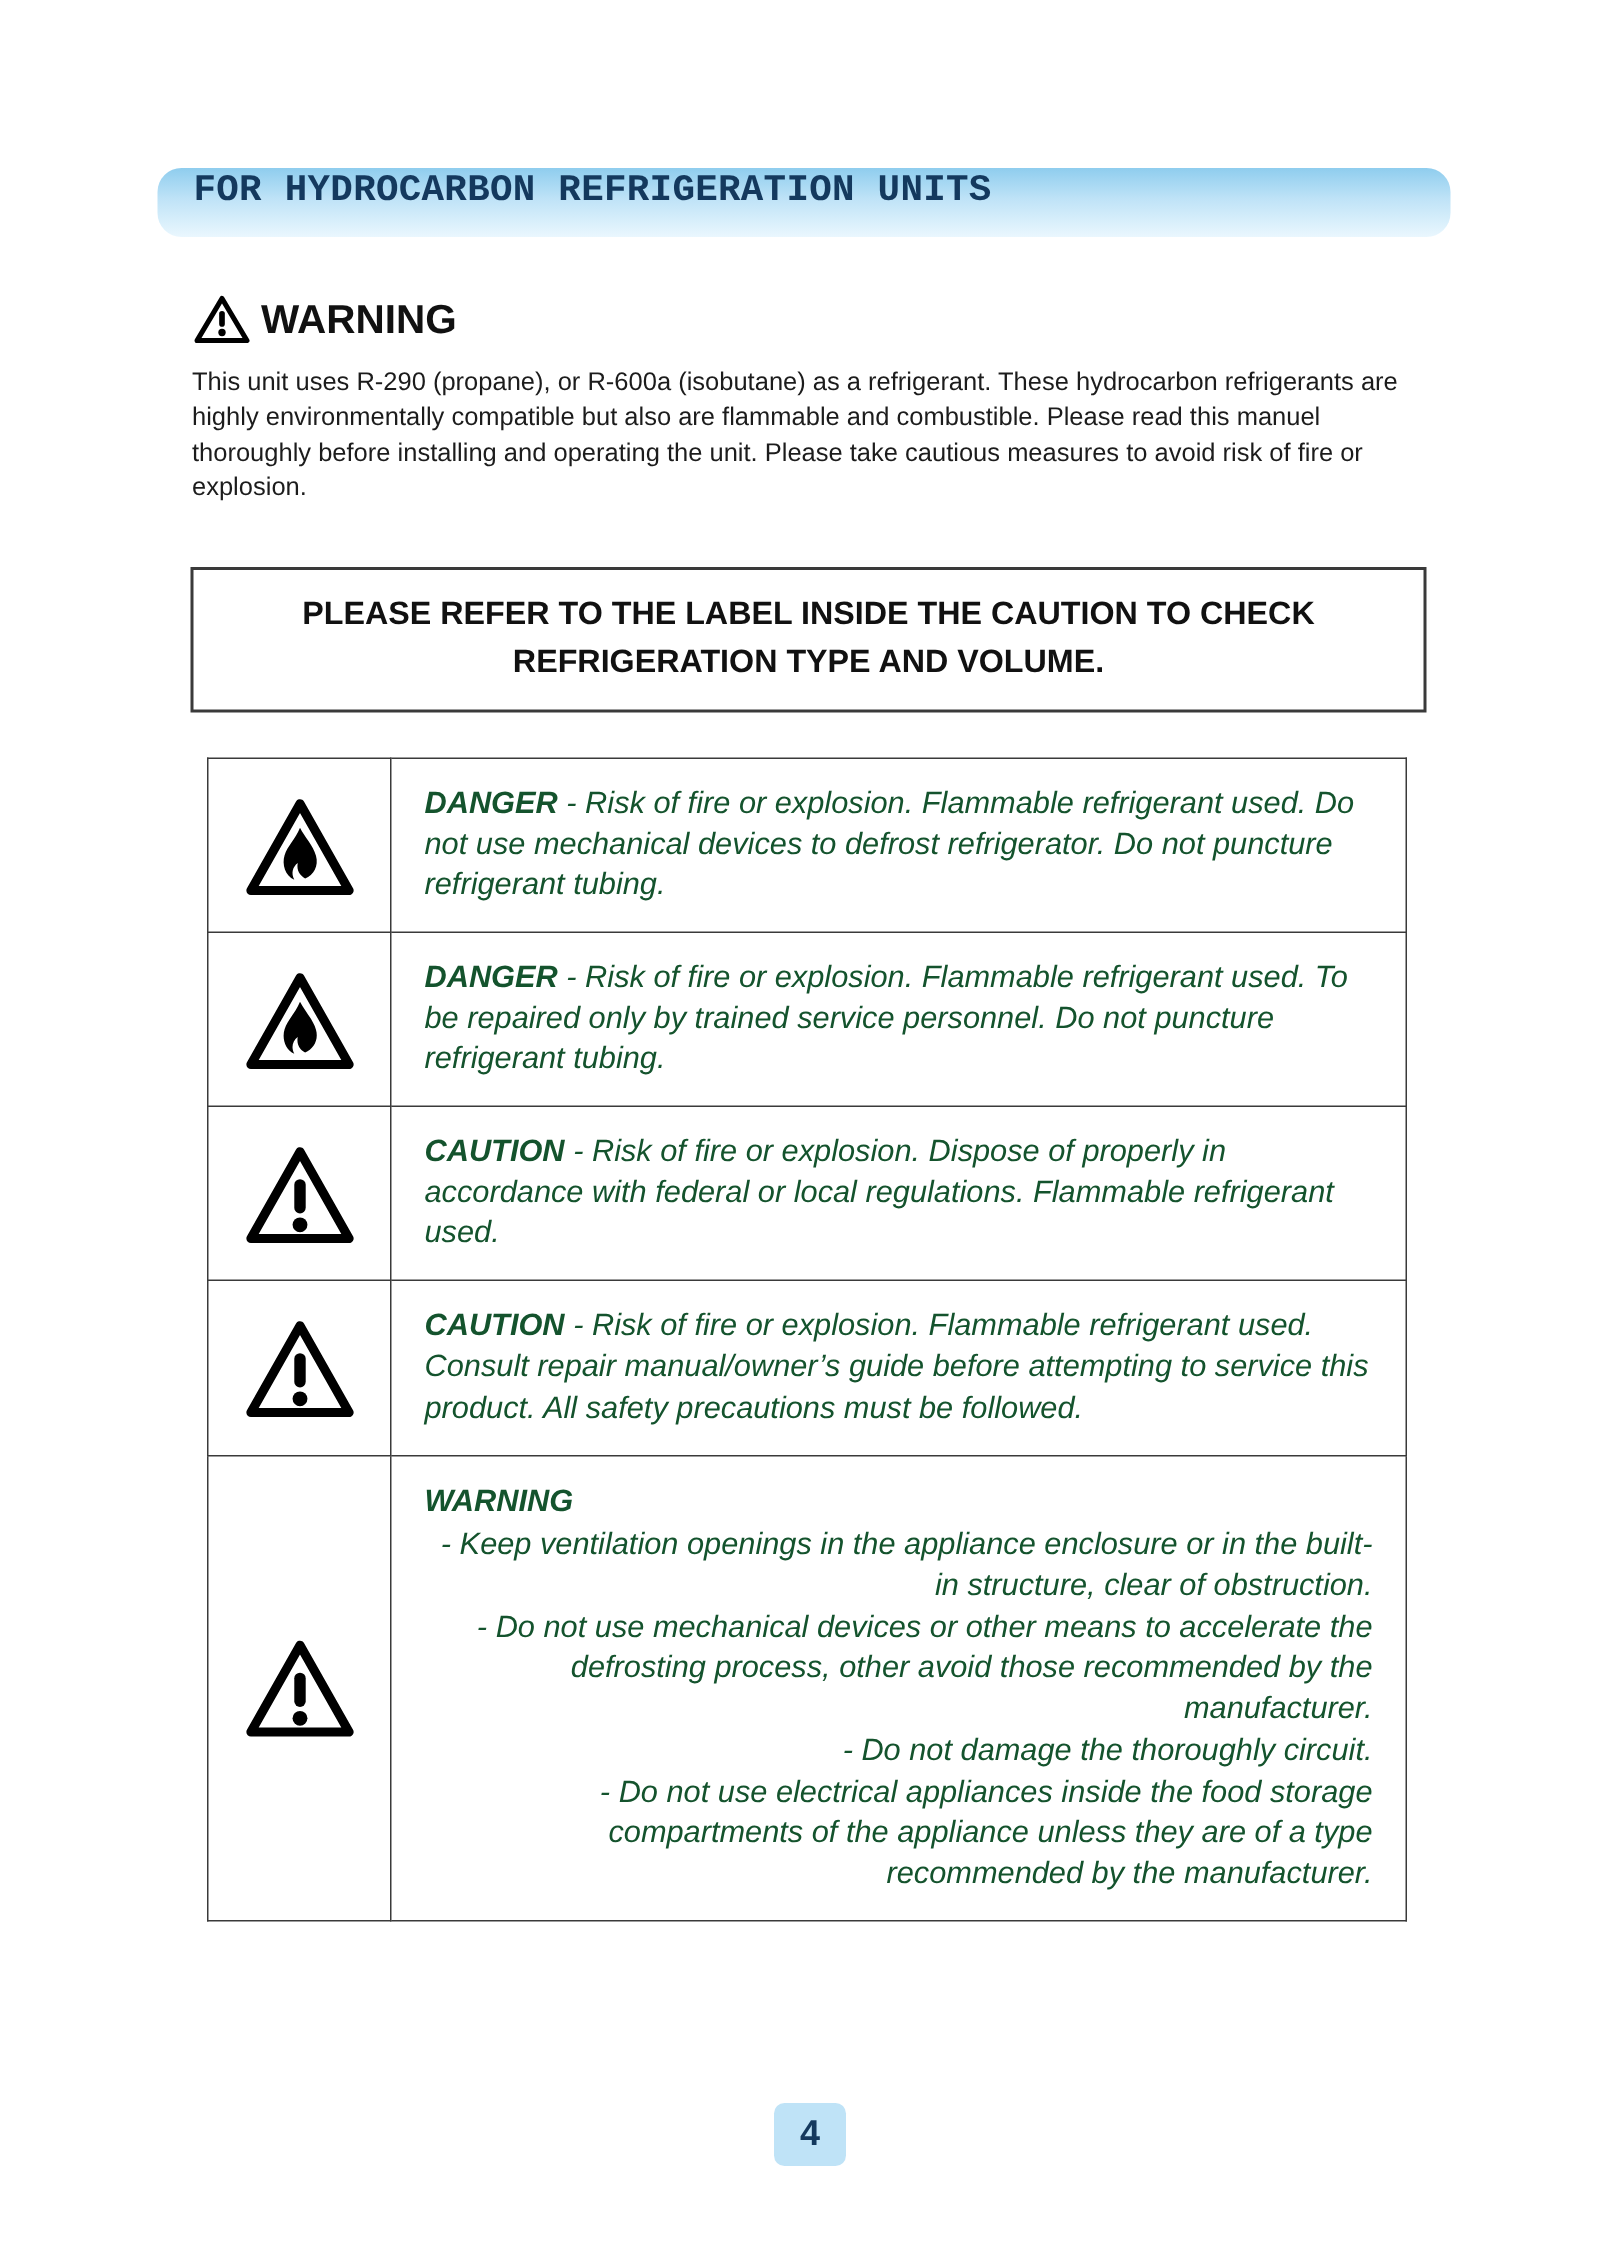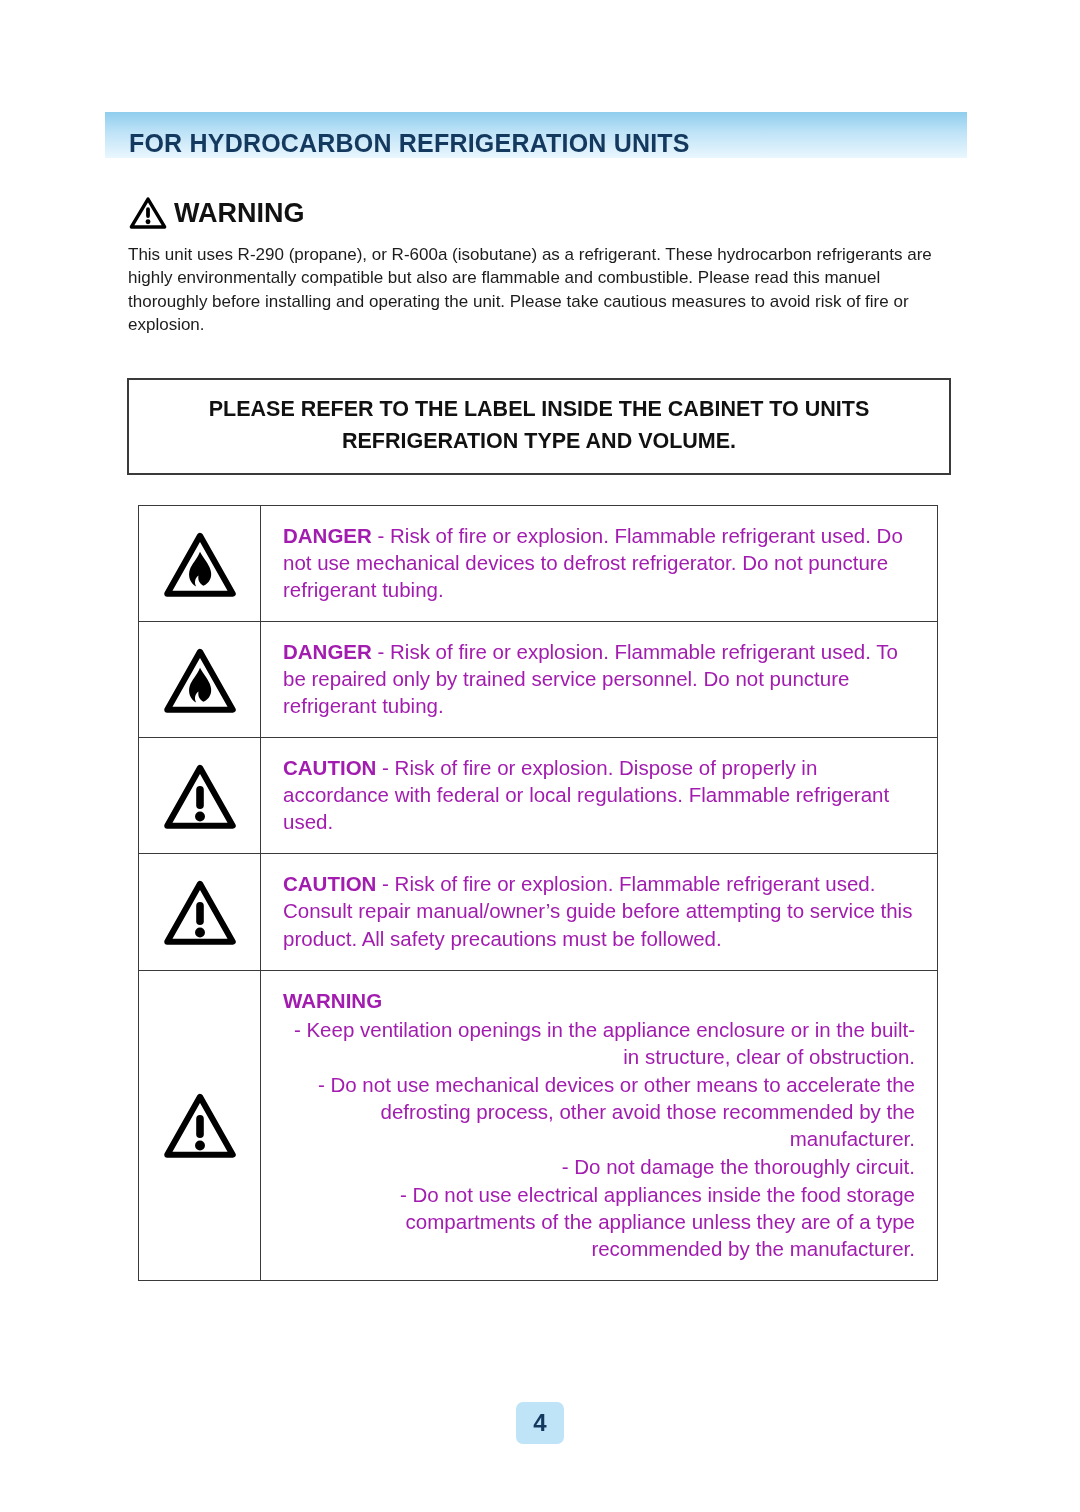--- a/index.html
+++ b/index.html
@@ -11,24 +11,25 @@
     position: relative;
     overflow: hidden;
   }
   .page { width: 1080px; height: 1512px; position: relative; }
 
   
   .header-bar {
     position: absolute;
     left: 105px; top: 112px;
     width: 862px; height: 46px;
-    border-radius: 0;
+    border-radius: 16px;
     background: linear-gradient(to bottom, #8fcdee 0%, #bfe3f7 45%, #eaf7fe 100%);
-    display: flex; align-items: flex-end;
+    display: flex; align-items: flex-start;
     padding-left: 24px;
+    font-family: Liberation Mono, monospace;
   }
   .header-bar .title {
     font-size: 25px; font-weight: bold;
     color: #14395e;
     letter-spacing: 0.2px;
   }
 
   
   .warning-head {
     position: absolute;
@@ -76,21 +77,22 @@
   }
   .icon-cell {
     width: 122px;
     text-align: center;
   }
   .icon-cell svg { width: 78px; height: 70px; display: inline-block; vertical-align: middle; }
   .text-cell {
     padding: 16px 22px 18px 22px;
     font-size: 20.5px;
     line-height: 1.32;
-    color: #a21caf;
+    color: #14532d;
+    font-style: italic;
   }
   .text-cell b { font-weight: bold; }
   .warn-items div { margin-top: 1px; text-align: right; }
   .warn-heading { display: block; margin-bottom: 2px; }
 
   
   .page-num {
     position: absolute;
     left: 50%; top: 1402px;
     transform: translateX(-50%);
@@ -117,21 +119,21 @@
       <path d="M50 8 L94 82 H6 Z" fill="#fff" stroke="#000" stroke-width="9" stroke-linejoin="round"></path>
       <rect x="45" y="30" width="10" height="28" rx="5" fill="#000"></rect>
       <circle cx="50" cy="68" r="6.5" fill="#000"></circle>
     </svg>
     <span class="warning-label">WARNING</span>
   </div>
 
   <p class="intro">This unit uses R-290 (propane), or R-600a (isobutane) as a refrigerant. These hydrocarbon refrigerants are highly environmentally compatible but also are flammable and combustible. Please read this manuel thoroughly before installing and operating the unit. Please take cautious measures to avoid risk of fire or explosion.</p>
 
   <div class="notice">
-    <div>PLEASE REFER TO THE LABEL INSIDE THE CABINET TO UNITS</div>
+    <div>PLEASE REFER TO THE LABEL INSIDE THE CAUTION TO CHECK</div>
     <div>REFRIGERATION TYPE AND VOLUME.</div>
   </div>
 
   <table class="hazard-table">
     <tbody>
         <tr>
       <td class="icon-cell">
         <svg viewBox="0 0 100 92">
           <path d="M50 9 L93 85 H7 Z" fill="#fff" stroke="#000" stroke-width="8" stroke-linejoin="round"></path>
           <path d="M50 30 C46 40 39 46 36.5 54 C34 62 37 72 45 75.5 C42 70 43.5 64.5 48 61 C46.8 67.5 50 72 54.5 74.5 C62 71.5 66.5 63.5 64 54.5 C61.5 45.5 54 38 50 30 Z" fill="#000"></path>

